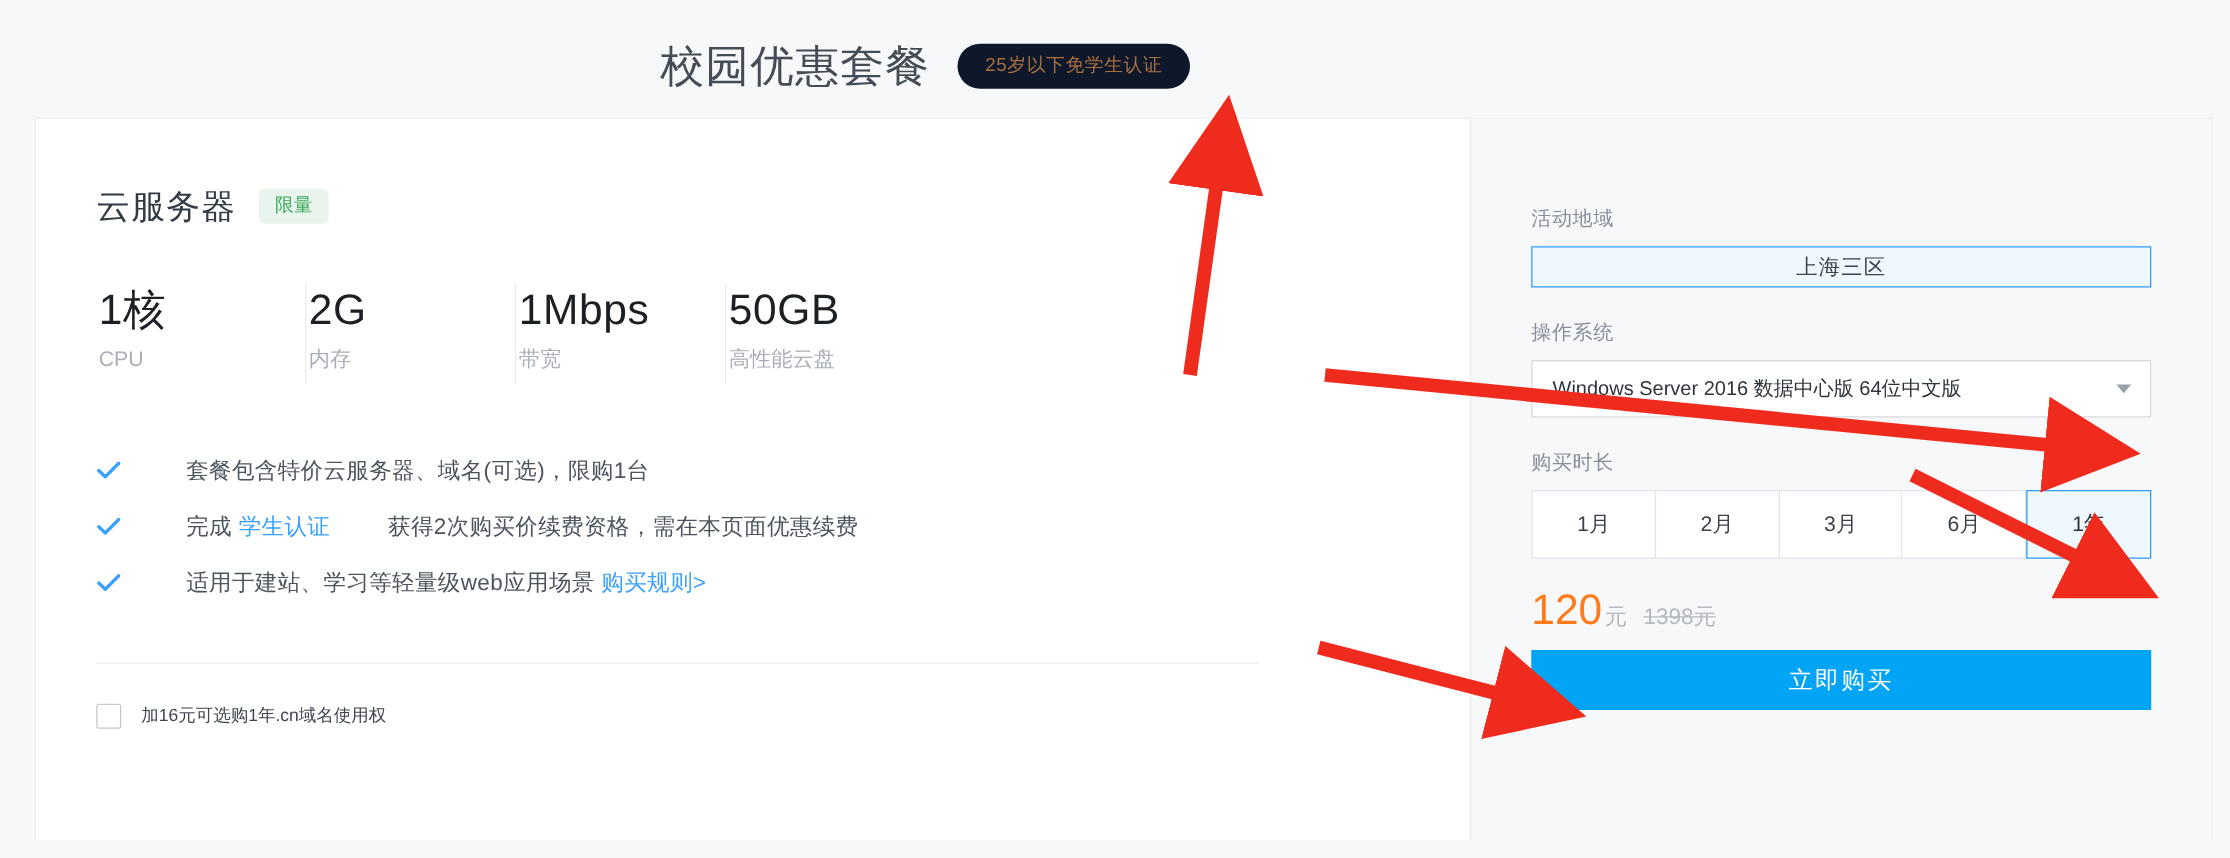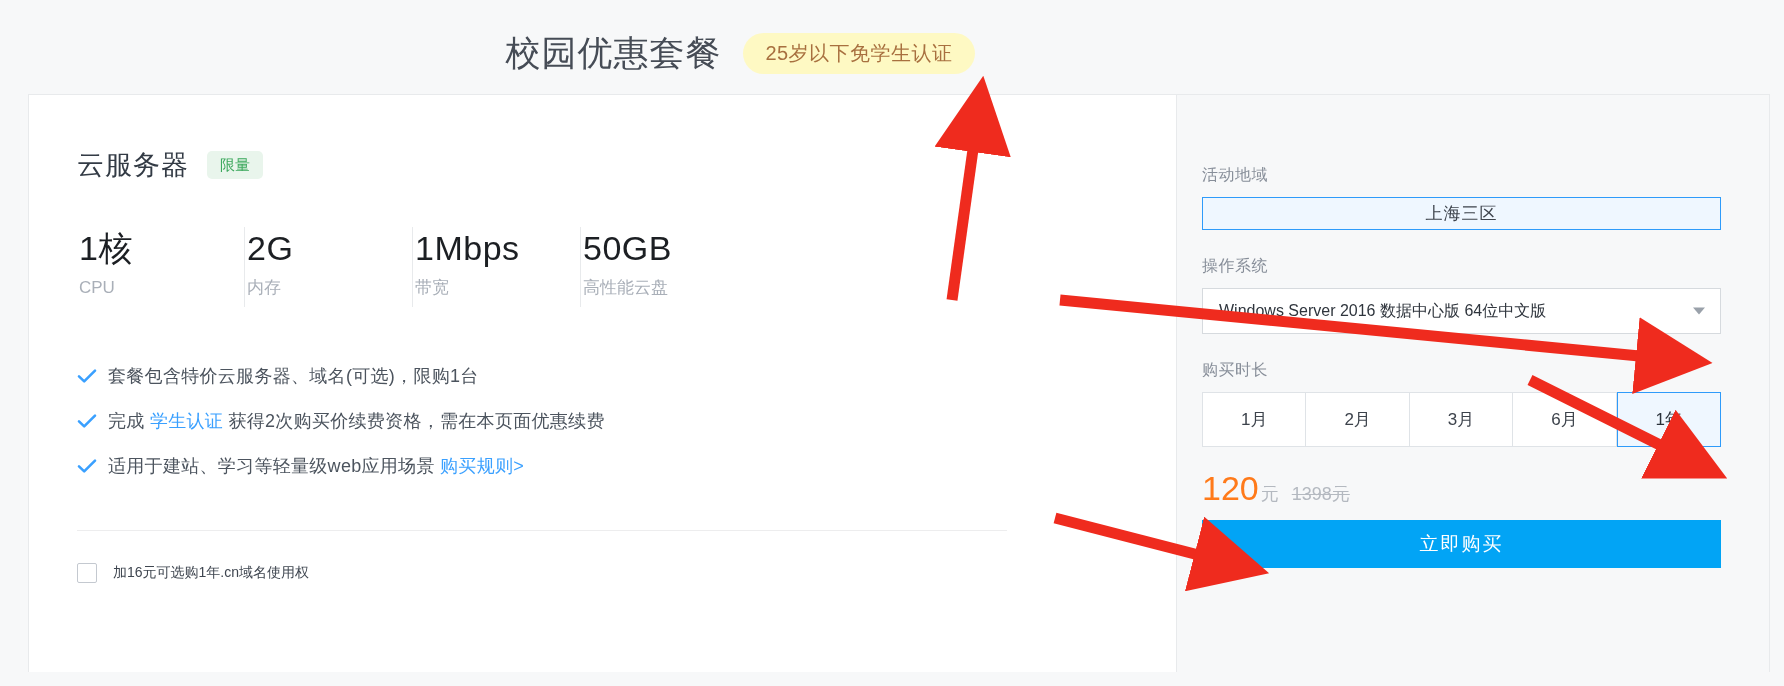--- a/index.html
+++ b/index.html
@@ -30,23 +30,23 @@
     justify-content: center;
     gap: 22px;
   }
   .page-title {
     font-size: 35px;
     color: #464c56;
     letter-spacing: 1px;
     font-weight: 400;
   }
   .title-badge {
-    background: #fef9c3;
+    background: #0f172a;
     color: #a8703f;
-    font-size: 20px;
+    font-size: 15px;
     border-radius: 22px;
     padding: 10px 22px 11px 22px;
     line-height: 1;
     letter-spacing: .5px;
   }
 
   
   .card {
     position: absolute;
     left: 28px;
@@ -62,21 +62,21 @@
   .card-left {
     width: 1147px;
     background: #ffffff;
     position: relative;
     padding: 50px 0 0 48px;
   }
   .card-right {
     flex: 1;
     background: #f7f8f9;
     border-left: 1px solid #e8eaec;
-    padding: 70px 48px 0 25px;
+    padding: 70px 48px 0 48px;
   }
 
   
   .product-row {
     display: flex;
     align-items: center;
     gap: 18px;
     height: 40px;
   }
   .product-name {
@@ -139,21 +139,21 @@
     flex: 0 0 auto;
     display: inline-flex;
     align-items: center;
     justify-content: center;
   }
   .check-icon svg { display: block; }
   .feature-link {
     color: #3aa0ff;
     cursor: pointer;
   }
-  .feature-text { white-space: pre; }
+  .feature-text { white-space: pre; margin-left: 41px; }
 
   
   .left-divider {
     margin-top: 42px;
     width: 930px;
     height: 1px;
     background: #ededee;
   }
   .addon-row {
     display: flex;

